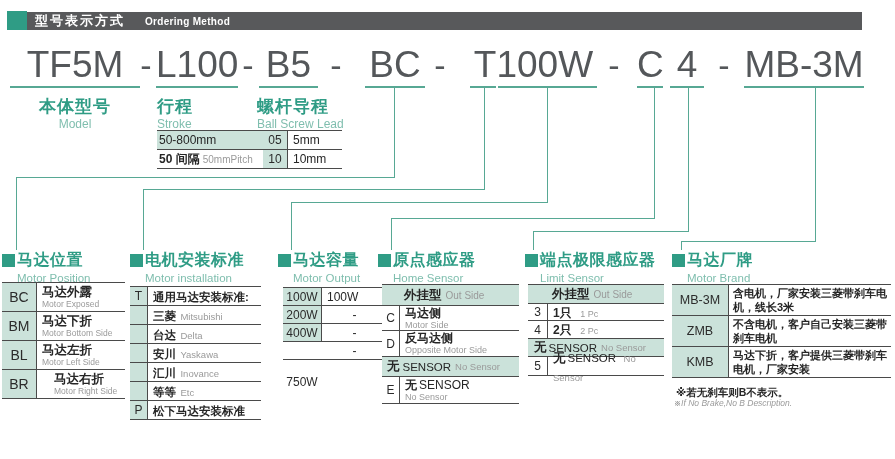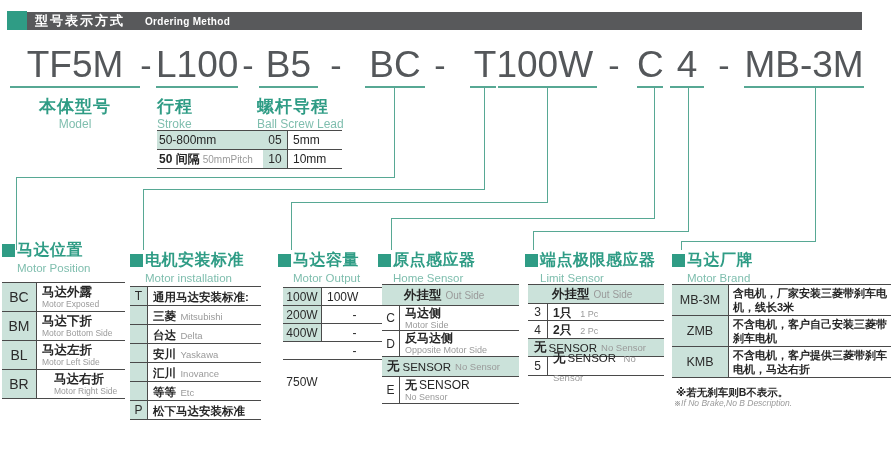--- a/index.html
+++ b/index.html
@@ -144,21 +144,21 @@
   <div class="cB" style="left:143px;top:189px;height:61px;"></div>
   <div class="cA" style="left:291px;top:88px;width:256px;height:114px;"></div>
   <div class="cB" style="left:291px;top:202px;height:48px;"></div>
   <div class="cA" style="left:391px;top:88px;width:263px;height:130px;"></div>
   <div class="cB" style="left:391px;top:218px;height:32px;"></div>
   <div class="cA" style="left:533px;top:88px;width:155px;height:143px;"></div>
   <div class="cB" style="left:533px;top:231px;height:19px;"></div>
   <div class="cA" style="left:681px;top:88px;width:134px;height:153px;"></div>
   <div class="cB" style="left:681px;top:241px;height:9px;"></div>
 
-  <div class="sec" style="left:2px;top:240px;">
+  <div class="sec" style="left:2px;top:250px;">
     <div class="t">
         <span class="sq"></span>
       <span class="zh">马达位置</span>
       </div>
     <span class="en">Motor Position</span>
   </div>
   <div class="sec" style="left:130px;top:250px;">
     <div class="t">
         <span class="sq"></span>
       <span class="zh">电机安装标准</span>
@@ -344,19 +344,19 @@
     <div class="tr" style="height:31px;">
       <span class="code" style="width:56px;font-size:12.5px;">MB-3M</span>
       <span class="desc zh" style="font-size:11px;line-height:14px;padding:1px 2px 1px 4px;">含电机，厂家安装三菱带刹车电机，线长3米</span>
     </div>
     <div class="tr" style="height:31px;">
       <span class="code" style="width:56px;font-size:12.5px;">ZMB</span>
       <span class="desc zh" style="font-size:11px;line-height:14px;padding:1px 2px 1px 4px;">不含电机，客户自己安装三菱带刹车电机</span>
     </div>
     <div class="tr" style="height:31px;">
       <span class="code" style="width:56px;font-size:12.5px;">KMB</span>
-      <span class="desc zh" style="font-size:11px;line-height:14px;padding:1px 2px 1px 4px;">不含电机，客户提供三菱带刹车电机，马达右折</span>
+      <span class="desc zh" style="font-size:11px;line-height:14px;padding:1px 2px 1px 4px;">马达下折，客户提供三菱带刹车电机，厂家安装</span>
     </div>
   </div>
   <div class="note1" style="left:676px;top:386px;">※若无刹车则B不表示。</div>
   <div class="note2" style="left:674px;top:398px;font-style:italic;">※If No Brake,No B Description.</div>
 
 </div>
 
 </body></html>

